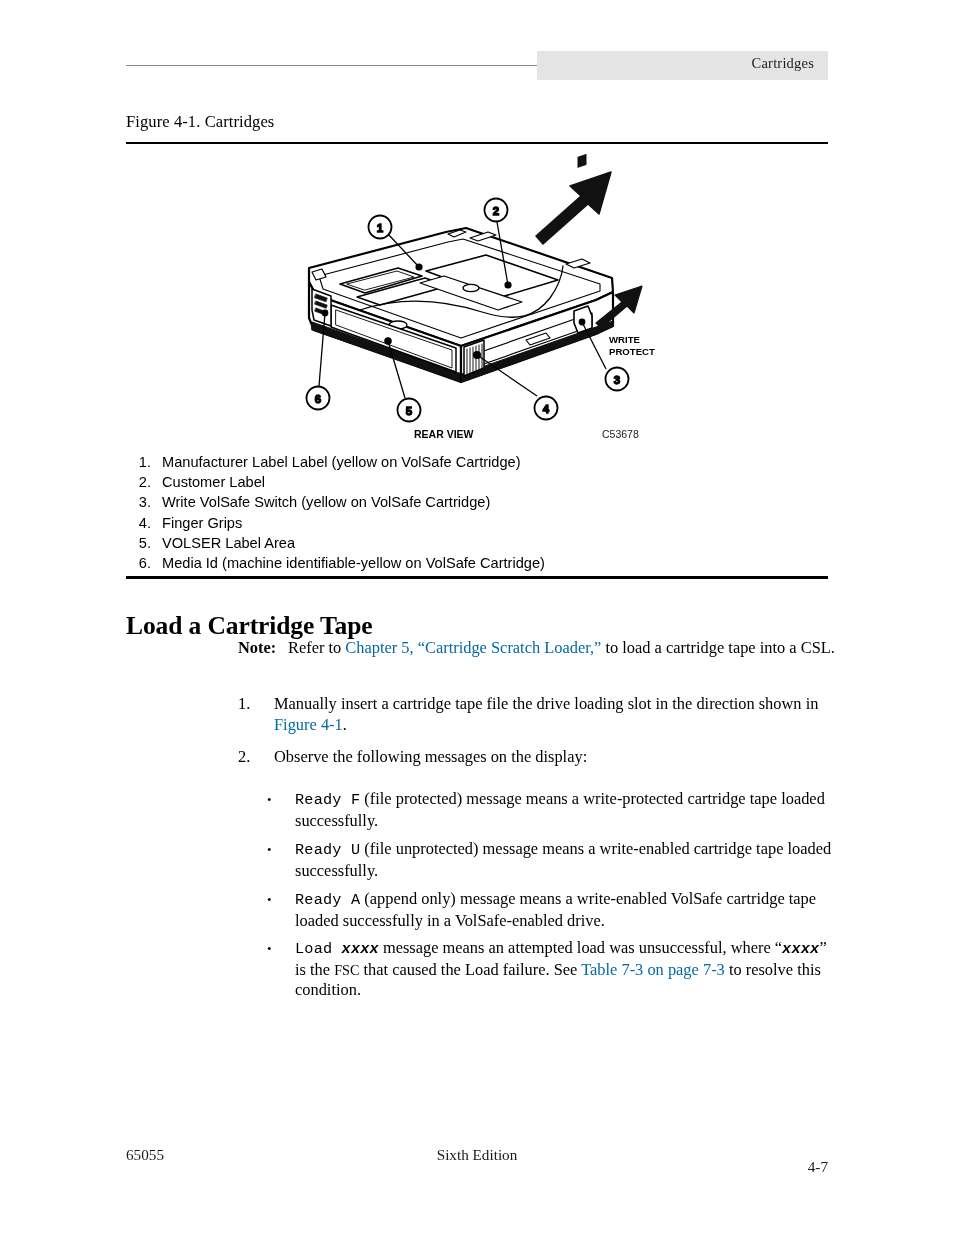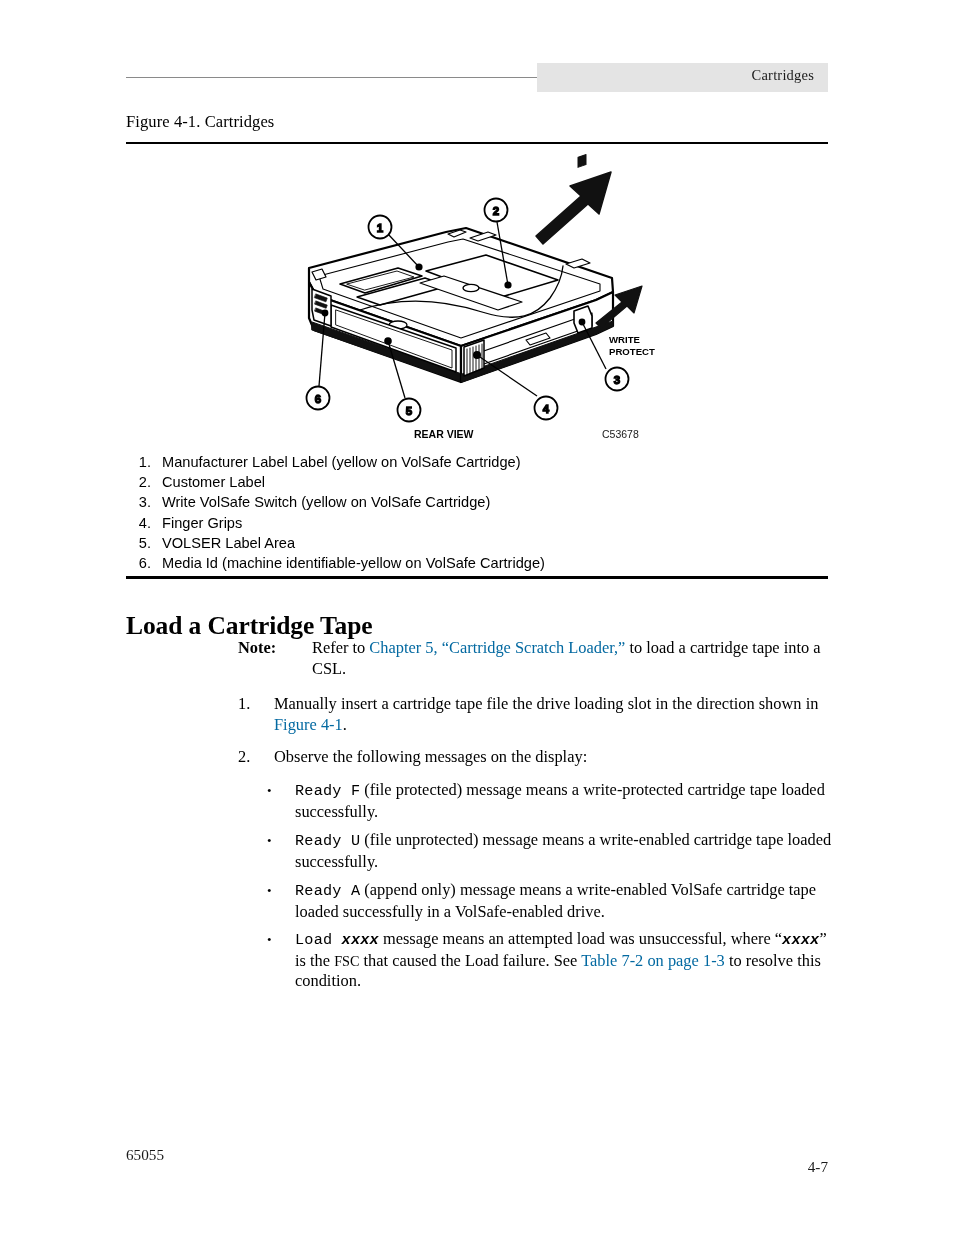--- a/index.html
+++ b/index.html
@@ -12,21 +12,21 @@
     height: 1235px;
     position: relative;
     font-family: "Liberation Serif", serif;
     color: #000000;
     overflow: hidden;
   }
 
   
   #page-header {
     position: absolute;
-    left: 0; top: 12px;
+    left: 0; top: 0;
     width: 862px;
     height: 100px;
   }
   #header-rule {
     position: absolute;
     left: 126px;
     top: 65px;
     width: 412px;
     height: 1px;
     background: #8a8a8a;
@@ -144,21 +144,21 @@
     letter-spacing: 0.2px;
   }
   .smallcaps { font-size: 14.2px; }
 
   
   #note-block {
     left: 238px;
     top: 638px;
     width: 600px;
   }
-  .note-row { display: flex; align-items: baseline; gap: 24px; }
+  .note-row { display: flex; align-items: baseline; }
   .note-label {
     font-weight: bold;
     flex: 0 0 50px;
     width: 50px;
   }
   .note-body { flex: 1 1 auto; }
 
   
   .step-block { display: flex; align-items: baseline; }
   .step-num {
@@ -178,21 +178,21 @@
     line-height: 20.5px;
     display: flex;
     align-items: baseline;
   }
   .bullet-mark {
     flex: 0 0 28px;
     width: 28px;
     font-size: 13px;
     line-height: 20.5px;
   }
-  .bullet-text { flex: 1 1 auto; }
+  .bullet-text { flex: 1 1 auto; margin-top: 9px; }
 
   #bullet-1 { left: 267px; top: 780px; width: 570px; }
   #bullet-2 { left: 267px; top: 830px; width: 570px; }
   #bullet-3 { left: 267px; top: 880px; width: 570px; }
   #bullet-4 { left: 267px; top: 929px; width: 570px; }
 
   
   #page-footer {
     position: absolute;
     left: 126px;
@@ -409,19 +409,20 @@
   <span class="bullet-text"><span class="mono">Ready U</span><span> (file unprotected) message means a write-enabled cartridge tape loaded successfully.</span></span>
 </div>
 
 <div id="bullet-3" class="bullet-block">
   <span class="bullet-mark">•</span>
   <span class="bullet-text"><span class="mono">Ready A</span><span> (append only) message means a write-enabled VolSafe cartridge tape loaded successfully in a VolSafe-enabled drive.</span></span>
 </div>
 
 <div id="bullet-4" class="bullet-block">
   <span class="bullet-mark">•</span>
-  <span class="bullet-text"><span class="mono">Load </span><span class="mono-ital">xxxx</span><span> message means an attempted load was unsuccessful, where “</span><span class="mono-ital">xxxx</span><span>” is the </span><span class="smallcaps">FSC</span><span> that caused the Load failure. See </span><span class="blue">Table 7-2 on page 1-3</span><span> to resolve this condition.</span></span>
+  <span class="bullet-text"><span class="mono">Load </span><span class="mono-ital">xxxx</span><span> message means an attempted load was unsuccessful, where “</span><span class="mono-ital">xxxx</span><span>” is the </span><span class="smallcaps">FSC</span><span> that caused the Load failure. See </span><span class="blue">Table 7-3 on page 7-3</span><span> to resolve this condition.</span></span>
 </div>
 
 <div id="page-footer">
   <span id="footer-left">65055</span>
+  <span id="footer-center">Sixth Edition</span>
   <span id="footer-right">4-7</span>
 </div>
 
 </body></html>

